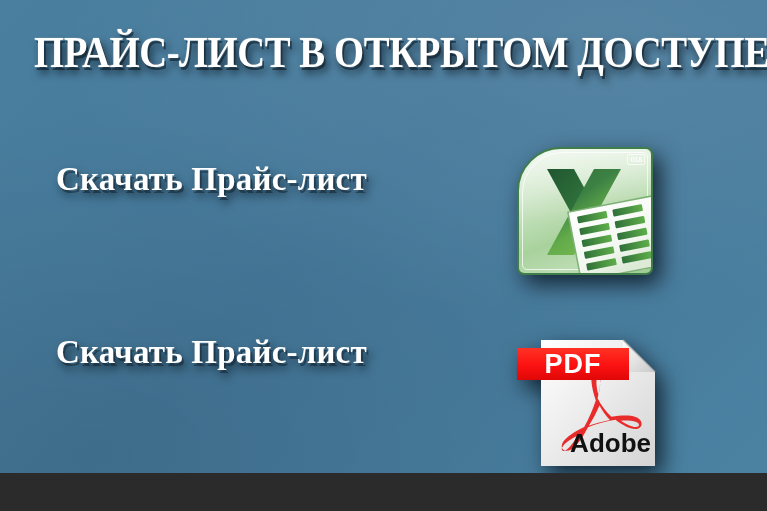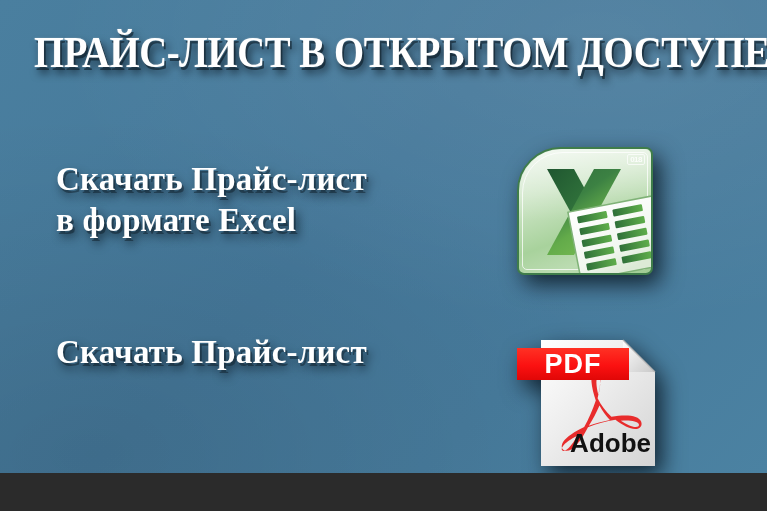--- a/index.html
+++ b/index.html
@@ -124,21 +124,20 @@
 <body>
 
 <div id="stage">
 
   <div class="title">ПРАЙС-ЛИСТ В ОТКРЫТОМ ДОСТУПЕ</div>
 
   <div class="row row-excel">
 
     <div class="label">
       <span class="ln">Скачать Прайс-лист</span>
-      <span class="ln">в формате Excel</span>
     </div>
 
     <div class="icon-wrap excel-wrap">
       <div class="excel-badge">
         <div class="excel-sheen"></div>
         <div class="excel-ver">018</div>
       </div>
 
       <svg class="excel-svg" width="150" height="140" viewBox="0 0 150 140">
         <defs>

